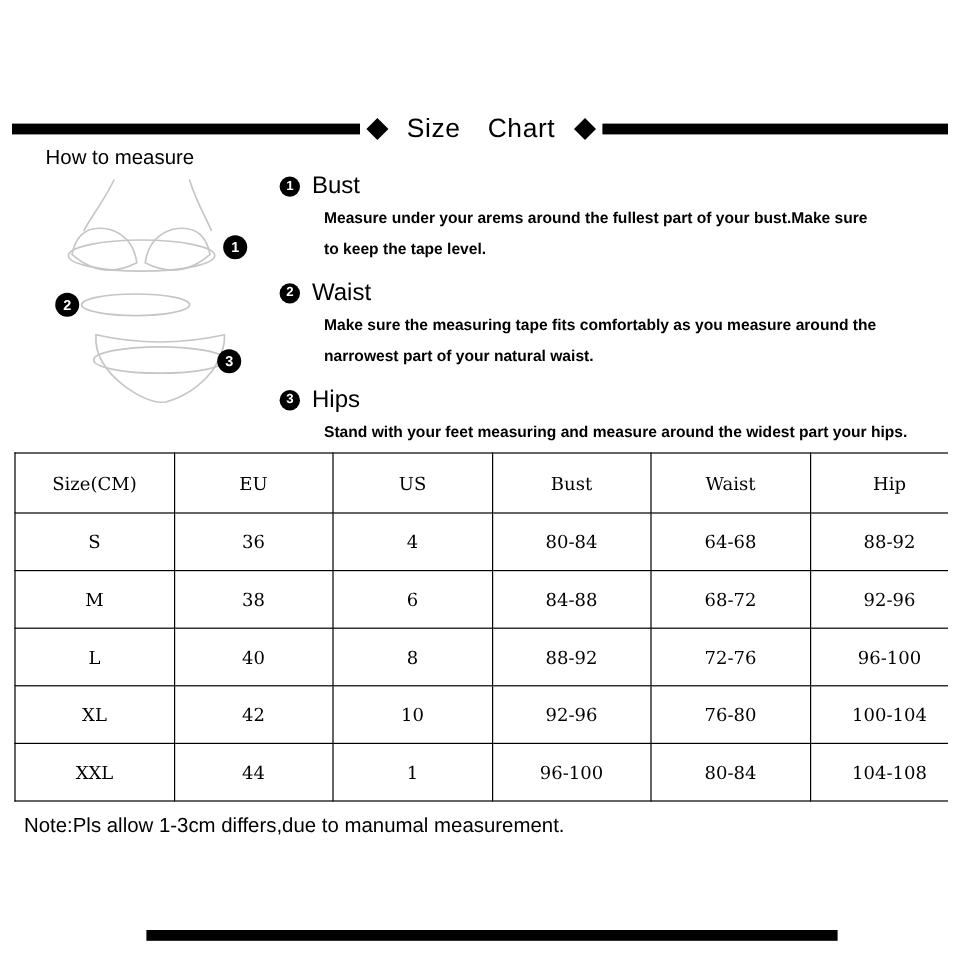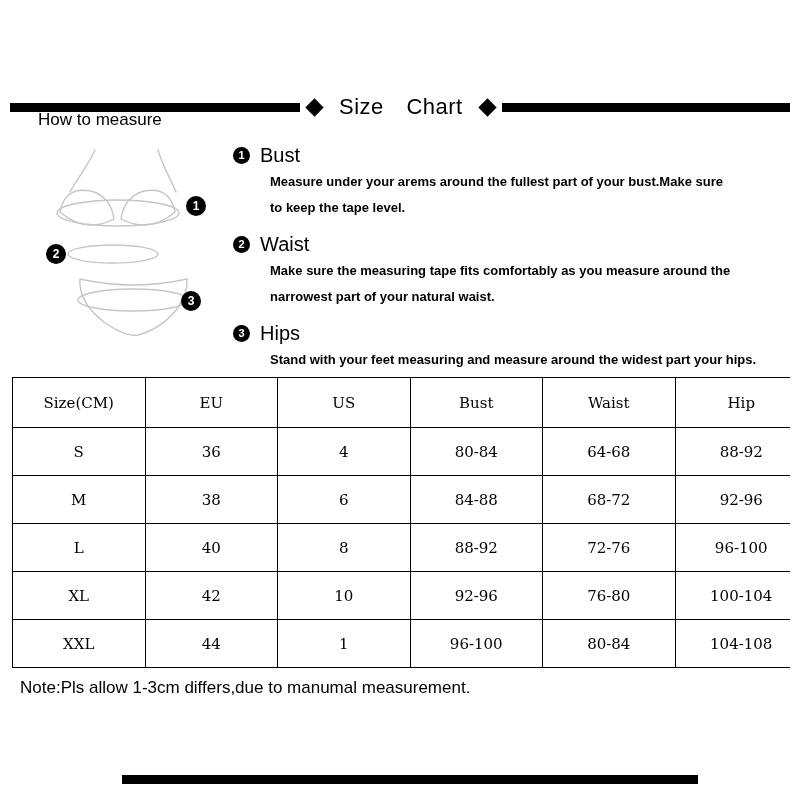--- a/index.html
+++ b/index.html
@@ -8,21 +8,21 @@
   .page { position: relative; width: 780px; height: 800px; background: #fff; overflow: hidden; margin: 0 auto; }
 
   
   .header { position: absolute; top: 95px; left: 0; right: 0; height: 24px; display: flex; align-items: center; }
   .bar { background: #000; height: 9px; }
   .bar-left { width: 290px; }
   .bar-right { flex: 1; }
   .diamond { width: 13px; height: 13px; background: #000; transform: rotate(45deg); margin: 0 8px; flex: none; }
   .page-title { font-size: 22px; padding: 0 10px; word-spacing: 16px; white-space: nowrap; letter-spacing: 0.5px; }
 
-  .how-to-measure { position: absolute; left: 28px; top: 110px; font-size: 17px; }
+  .how-to-measure { position: absolute; left: 28px; top: 122px; font-size: 17px; }
 
   
   .illustration { position: absolute; left: 15px; top: 142px; }
   .marker { position: absolute; width: 20px; height: 20px; border-radius: 50%; background: #000; color: #fff;
             font-size: 12px; font-weight: bold; text-align: center; line-height: 20px; }
   .marker-1 { left: 176px; top: 196px; }
   .marker-2 { left: 36px;  top: 244px; }
   .marker-3 { left: 171px; top: 291px; }
 
   

